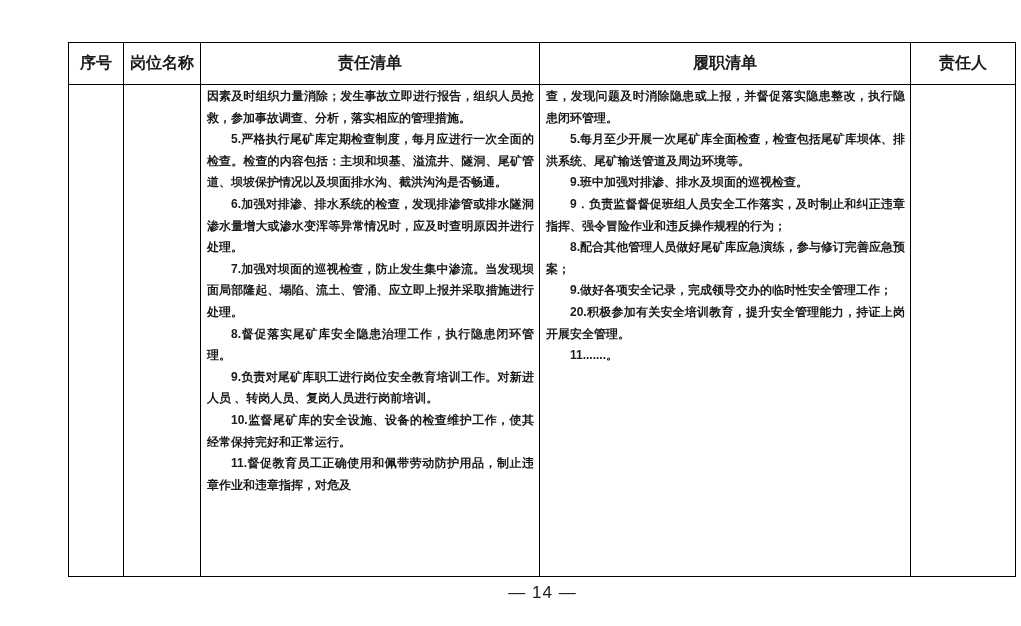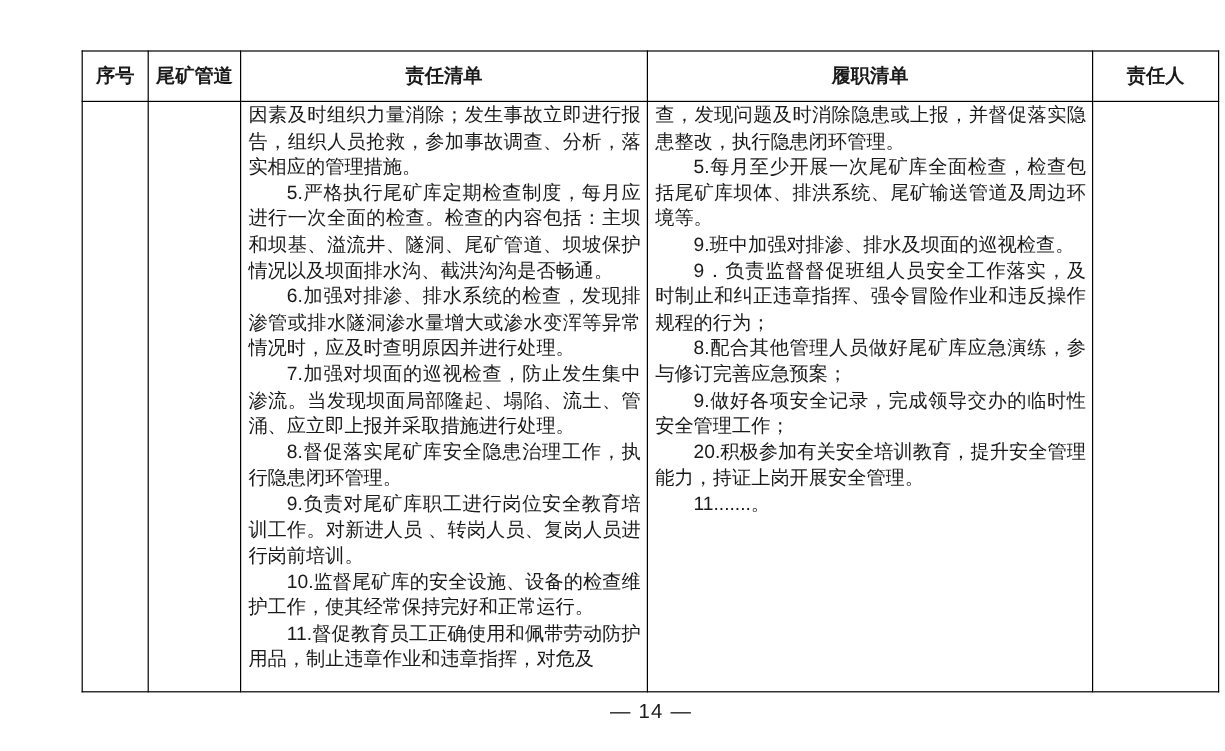--- a/index.html
+++ b/index.html
@@ -42,26 +42,27 @@
     height: 491px;
     vertical-align: top;
   }
   .clip {
     height: 489px;
     overflow: hidden;
     padding: 1px 5px 0 6px;
   }
   .para {
     margin: 0;
-    font-size: 16px;
+    font-size: 12px;
     line-height: 21.6px;
     text-align: justify;
     text-justify: inter-character;
     color: #1a1a1a;
     word-break: break-all;
+    font-weight: bold;
   }
   .para.indent {
     text-indent: 2em;
   }
   .footer {
     position: absolute;
     left: 0;
     right: 0;
     top: 583px;
     text-align: center;
@@ -80,21 +81,21 @@
     <colgroup>
       <col style="width:55px">
       <col style="width:77px">
       <col style="width:339px">
       <col style="width:371px">
       <col style="width:105px">
     </colgroup>
     <thead>
       <tr>
         <th>序号</th>
-        <th>尾矿管道</th>
+        <th>岗位名称</th>
         <th>责任清单</th>
         <th>履职清单</th>
         <th>责任人</th>
       </tr>
     </thead>
     <tbody>
       <tr>
         <td class="cell"></td>
         <td class="cell"></td>
         <td class="cell">

